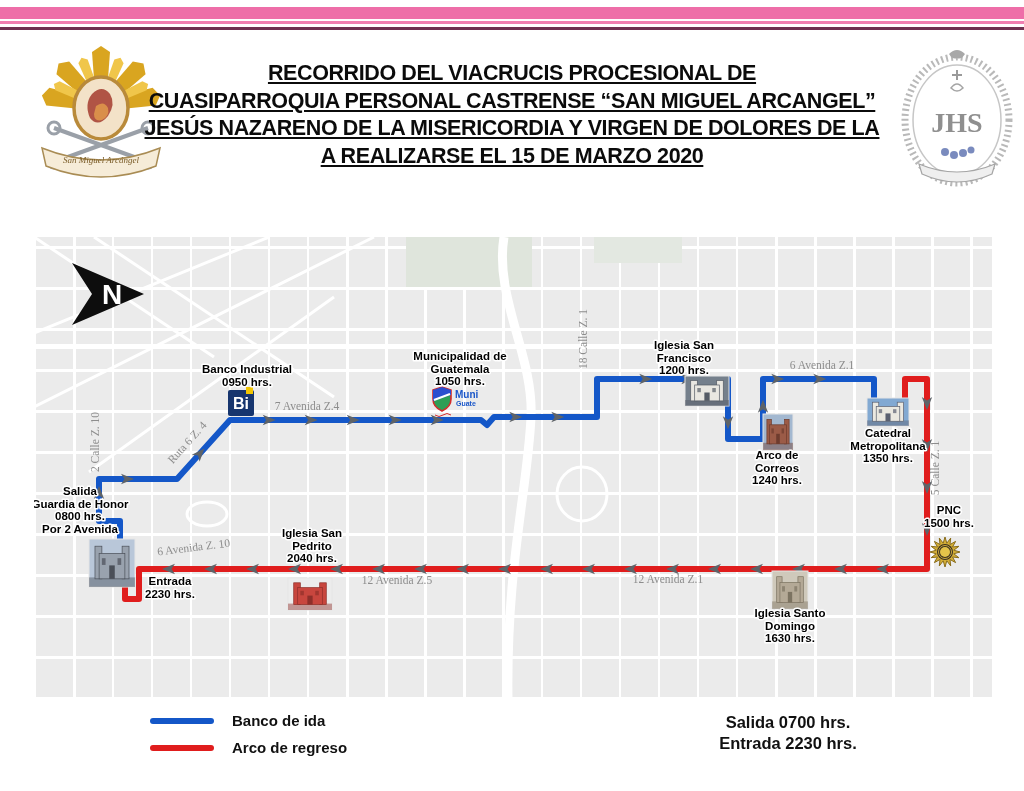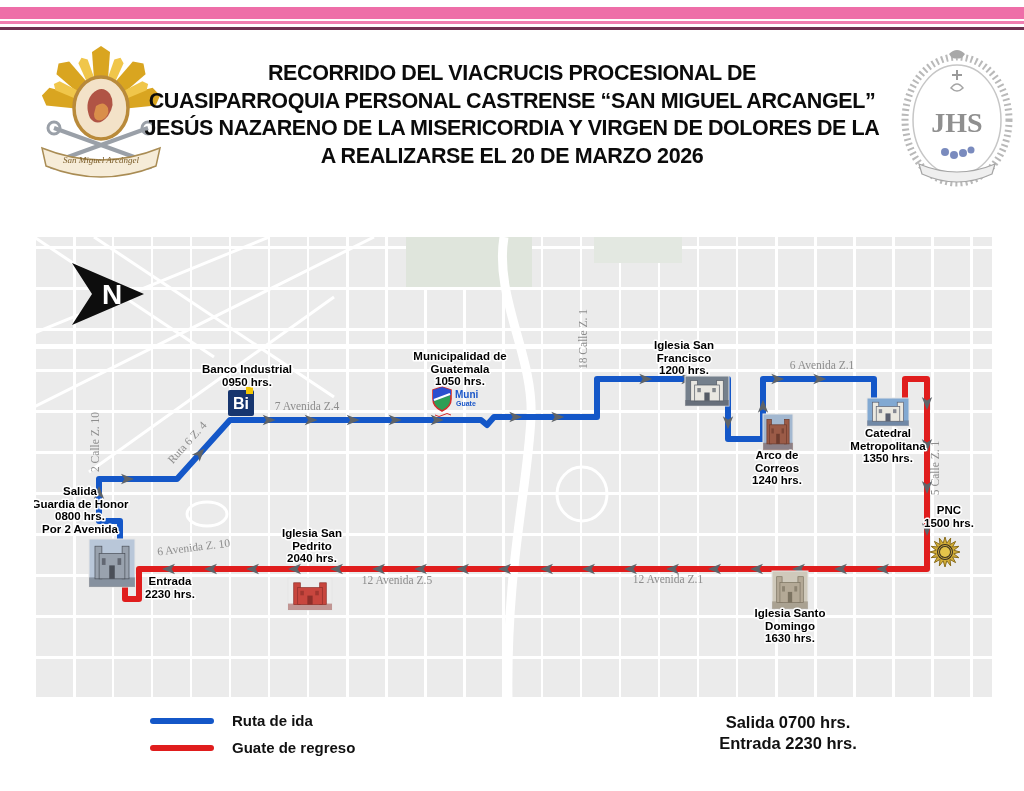--- a/index.html
+++ b/index.html
@@ -6,21 +6,21 @@
   body{width:1024px;height:791px;position:relative;overflow:hidden;
        font-family:"Liberation Sans",sans-serif;}
   
   .tb{position:absolute;left:0;width:1024px;}
   .tb1{top:7px;height:12px;background:#ee6ea8;}
   .tb2{top:21px;height:3px;background:#f07fb1;}
   .tb3{top:27px;height:3px;background:#6e3150;}
   
   .title-block{position:absolute;left:132px;top:60px;width:760px;text-align:center;}
   .title-line{font-weight:bold;font-size:21.5px;line-height:27.5px;color:#0b0b0b;
-              letter-spacing:-0.4px;}
+              letter-spacing:-0.4px;text-decoration:underline;}
   .crest{position:absolute;}
   #left-crest{left:24px;top:44px;}
   #right-crest{left:897px;top:40px;}
   
   .map{position:absolute;left:34px;top:237px;width:958px;height:463px;
        background-color:#ebebeb;
        background-image:
          repeating-linear-gradient(90deg,#ffffff 0 2.5px,rgba(0,0,0,0) 2.5px 39px),
          repeating-linear-gradient(0deg,#ffffff 0 2.5px,rgba(0,0,0,0) 2.5px 41px);}
   .map svg{position:absolute;left:0;top:0;}
@@ -70,21 +70,21 @@
   <path d="M68,50 q10,-10 18,0 q6,10 -2,22 q-10,12 -18,2 q-6,-14 2,-24 Z" fill="#a33b2e" opacity="0.85"></path>
   <path d="M72,62 q8,-6 12,2 q2,8 -6,12 q-8,2 -8,-6 Z" fill="#d98f4a"></path>
   <path d="M18,104 Q77,128 136,104 L132,122 Q77,144 22,122 Z" fill="#f6ecd8" stroke="#a98c54" stroke-width="1.5"></path>
   <text x="77" y="119" text-anchor="middle" font-family="Liberation Serif,serif" font-style="italic" font-size="9" fill="#7a5c28">San Miguel Arcángel</text>
 </svg>
 
 <div class="title-block">
   <div class="title-line">RECORRIDO DEL VIACRUCIS PROCESIONAL DE</div>
   <div class="title-line">CUASIPARROQUIA PERSONAL CASTRENSE “SAN MIGUEL ARCANGEL”</div>
   <div class="title-line">JESÚS NAZARENO DE LA MISERICORDIA Y VIRGEN DE DOLORES DE LA</div>
-  <div class="title-line">A REALIZARSE EL 20 DE MARZO 2026</div>
+  <div class="title-line">A REALIZARSE EL 15 DE MARZO 2020</div>
 </div>
 
 <svg id="right-crest" class="crest" width="120" height="160" viewBox="0 0 120 160">
   <ellipse cx="60" cy="80" rx="52" ry="63" fill="none" stroke="#b9b9b9" stroke-width="7" stroke-dasharray="2 3"></ellipse>
   <ellipse cx="60" cy="80" rx="44" ry="55" fill="none" stroke="#c6c6c6" stroke-width="1.5"></ellipse>
   <path d="M52,14 q8,-8 16,0 q-4,6 -8,4 q-4,2 -8,-4 Z" fill="#a8a8a8"></path>
   <path d="M60,40 l0,-10 M55,35 l10,0" stroke="#9a9a9a" stroke-width="2"></path>
   <path d="M54,48 q6,-8 12,0 q-6,6 -12,0 Z" fill="none" stroke="#a5a5a5" stroke-width="1.5"></path>
   <text x="60" y="92" text-anchor="middle" font-family="Liberation Serif,serif" font-weight="bold" font-size="28" fill="#8f8f8f">JHS</text>
   <g fill="#5a6fae" opacity="0.8">
@@ -274,23 +274,23 @@
         <g>
           <polygon points="38,26 110,57 38,88 58,57" fill="#0d0d0d"></polygon>
           <text x="78" y="67" text-anchor="middle" fill="#ffffff" font-family="Liberation Sans,sans-serif" font-weight="bold" font-size="28">N</text>
         </g>
       </g>
   </svg>
 </div>
 
 <div class="legend-row" style="top:712px;">
   <span class="swatch" style="background: rgb(20, 87, 200);"></span>
-  <span class="legend-label">Ruta de ida</span>
+  <span class="legend-label">Banco de ida</span>
 </div>
 <div class="legend-row" style="top:739px;">
   <span class="swatch" style="background: rgb(224, 29, 29);"></span>
-  <span class="legend-label">Guate de regreso</span>
+  <span class="legend-label">Arco de regreso</span>
 </div>
 
 <div class="schedule">
   <div>Salida 0700 hrs.</div>
   <div>Entrada 2230 hrs.</div>
 </div>
 
 </body></html>

